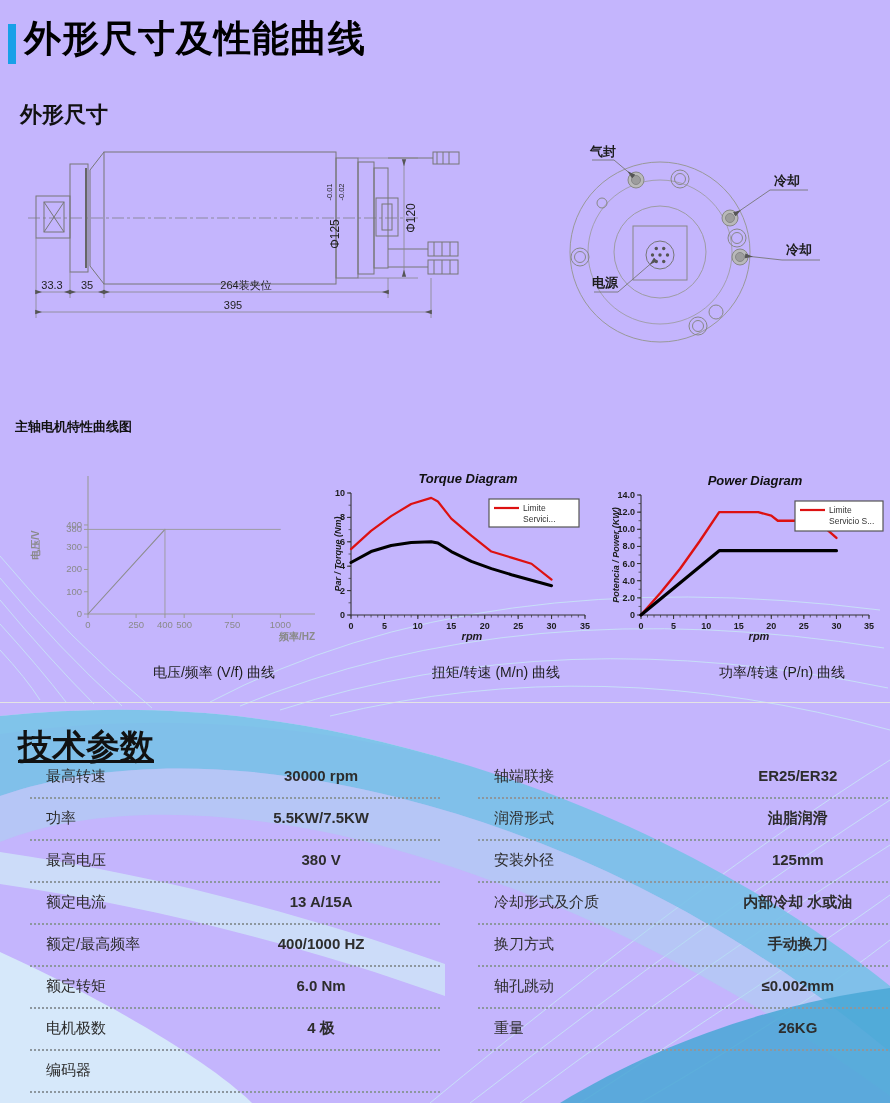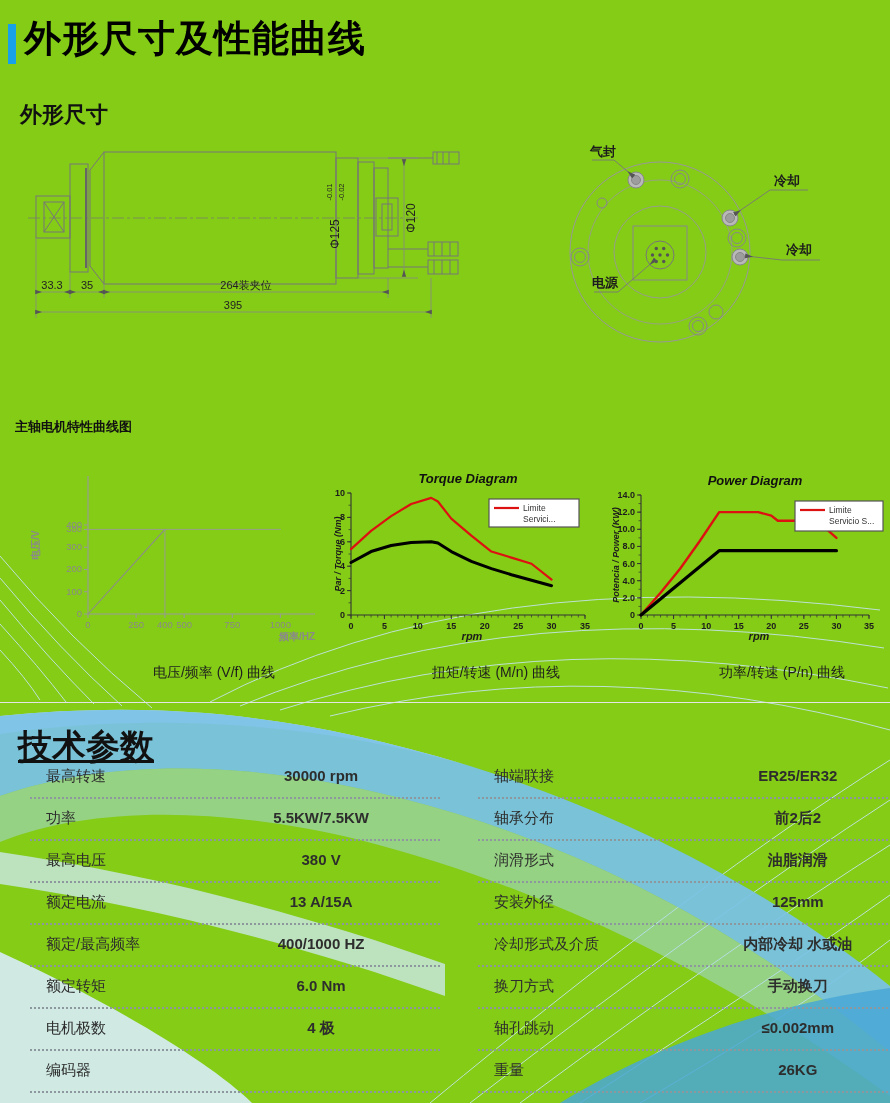--- a/index.html
+++ b/index.html
@@ -1,16 +1,16 @@
 <!DOCTYPE html>
 <html><head>
 <meta charset="utf-8">
 <style>
   html,body{margin:0;padding:0;background:#fff;}
-  .page{position:relative;width:890px;height:1103px;background:#84cc16;overflow:hidden;
+  .page{position:relative;width:890px;height:1103px;background:#c4b5fd;overflow:hidden;
         font-family:"Liberation Sans",sans-serif;color:#222;}
   
   .accent-bar{position:absolute;left:8px;top:24px;width:8px;height:40px;background:#18a0e8;}
   h1.page-title{position:absolute;left:24px;top:14px;margin:0;font-size:37px;font-weight:900;
         letter-spacing:1px;color:#000;}
   h2.sec{position:absolute;margin:0;color:#111;font-weight:800;}
   #sec-dim{left:20px;top:100px;font-size:22px;}
   #sec-curves{left:15px;top:418px;font-size:13px;}
   #sec-params{left:18px;top:724px;font-size:34px;z-index:3;text-decoration:underline;}
   
@@ -447,24 +447,20 @@
     <div class="prow">
       <span class="plabel">编码器</span>
     </div>
   </div>
   <div class="pcol" id="pcol-right">
     <div class="prow">
       <span class="plabel">轴端联接</span>
       <span class="pvalue">ER25/ER32</span>
     </div>
 
-    <div class="prow">
-      <span class="plabel">轴承分布</span>
-      <span class="pvalue">前2后2</span>
-    </div>
 
     <div class="prow">
       <span class="plabel">润滑形式</span>
       <span class="pvalue">油脂润滑</span>
     </div>
 
     <div class="prow">
       <span class="plabel">安装外径</span>
       <span class="pvalue">125mm</span>
     </div>

